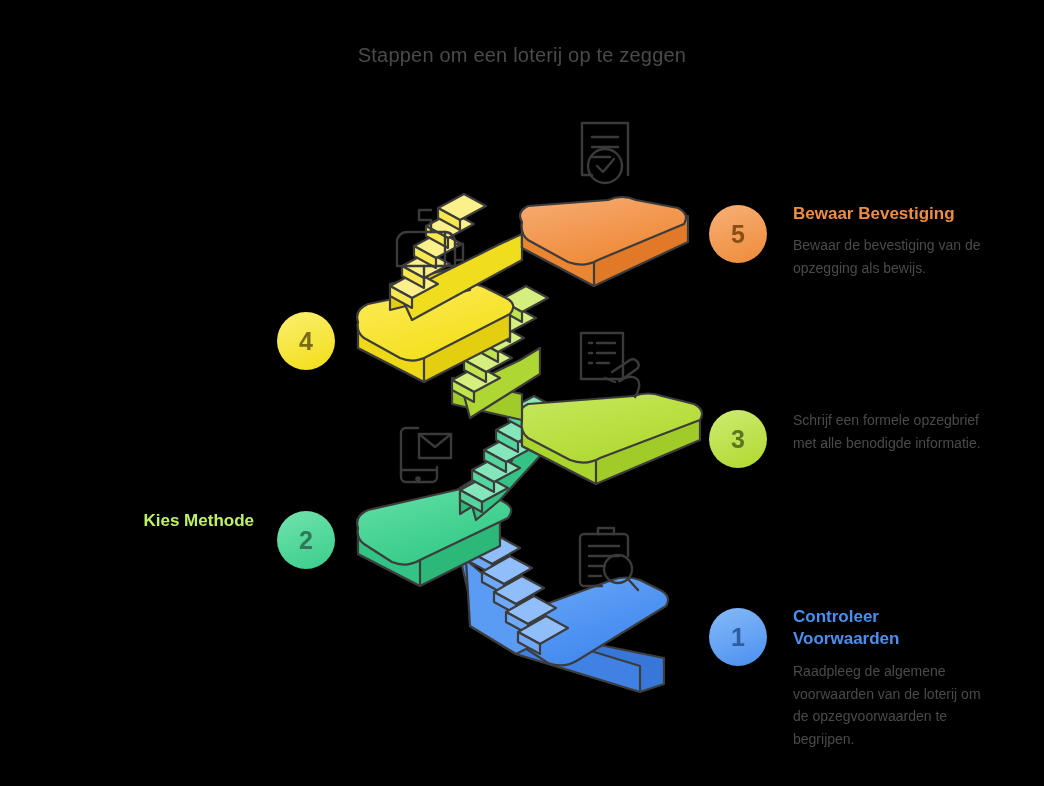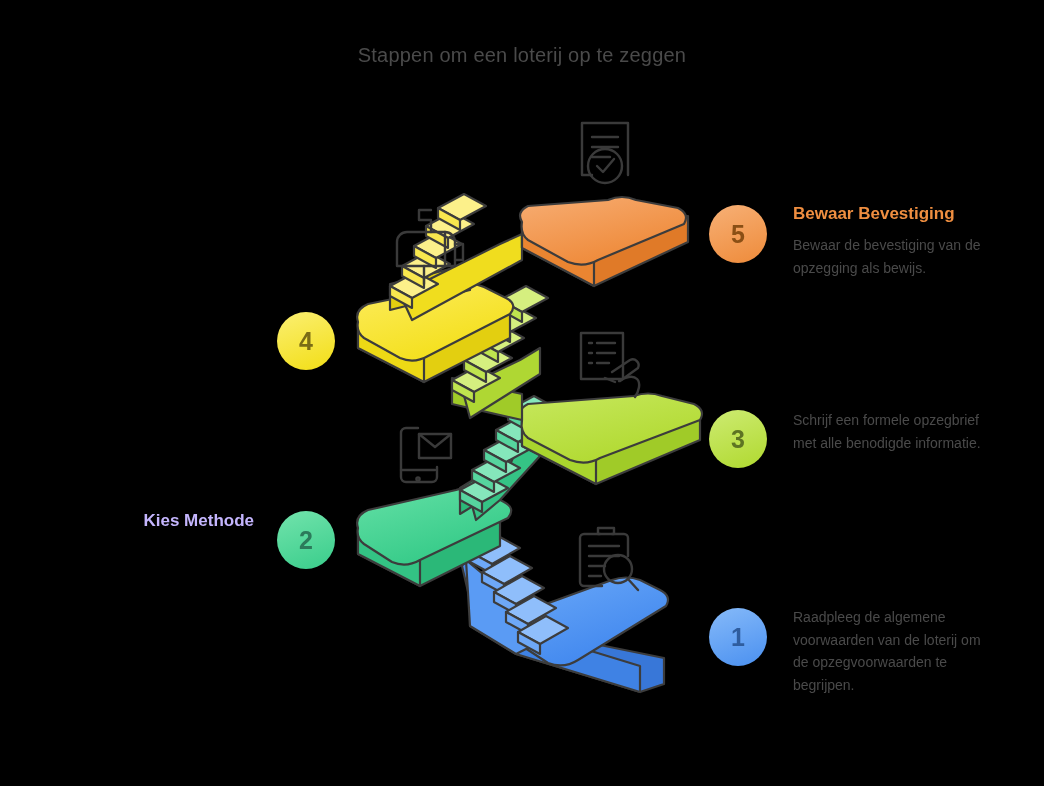--- a/index.html
+++ b/index.html
@@ -243,20 +243,21 @@
     <div class="hd" style="color:#ef8e40;">Bewaar Bevestiging</div>
     <div class="bd">Bewaar de bevestiging van de opzegging als bewijs.</div>
   </div>
 
 
   <div class="block right" style="left:793px;top:409px;width:190px;">
     <div class="bd">Schrijf een formele opzegbrief met alle benodigde informatie.</div>
   </div>
 
   <div class="block left" style="left:62px;top:510px;width:192px;">
-    <div class="hd" style="color:#c4b5fd;">Kies Methode</div>
+    <div class="hd" style="color:#bef264;">Kies Methode</div>
   </div>
 
   <div class="block right" style="left:793px;top:606px;width:196px;">
+    <div class="hd" style="color:#4a90f0;">Controleer Voorwaarden</div>
     <div class="bd">Raadpleeg de algemene voorwaarden van de loterij om de opzegvoorwaarden te begrijpen.</div>
   </div>
 
 </div>
 
 </body></html>

